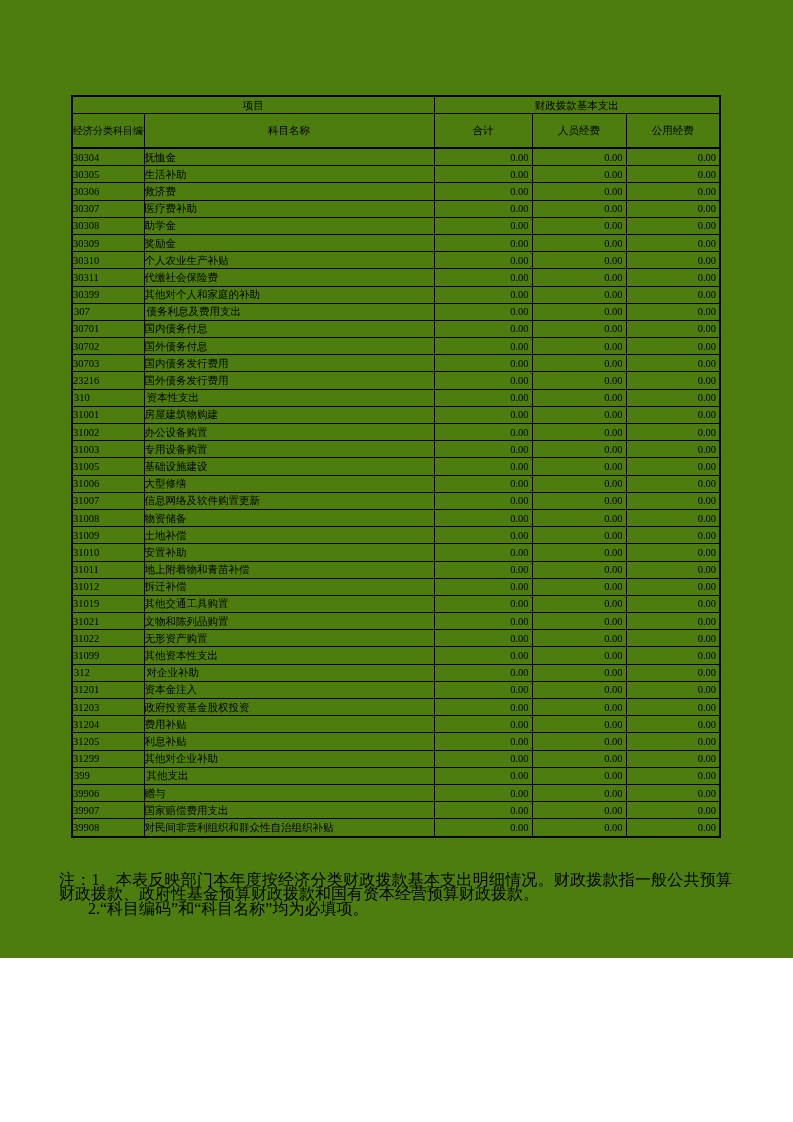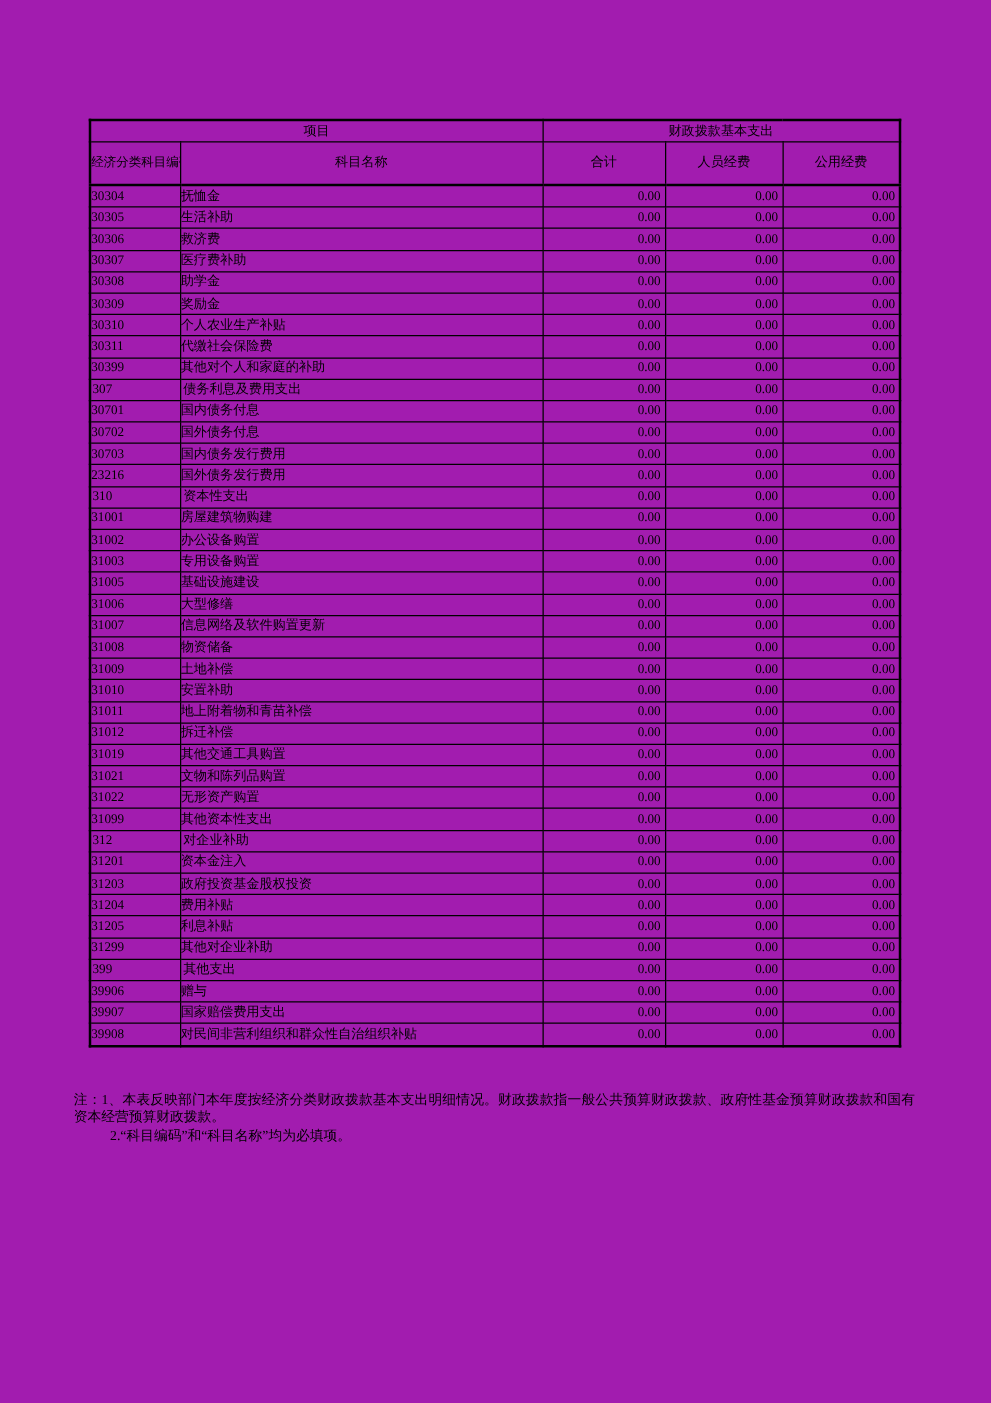--- a/index.html
+++ b/index.html
@@ -10,22 +10,22 @@
   body {
     width: 793px;
     height: 1122px;
     position: relative;
     font-family: "Liberation Serif", serif;
     color: #000000;
   }
   .page {
     position: absolute;
     left: 0; top: 0;
-    width: 793px; height: 1122px;
-    background: #a21caf;
+    width: 793px; height: 958px;
+    background: #4d7c0f;
   }
   table.budget {
     position: absolute;
     left: 71px;
     top: 95px;
     width: 650px;
     border-collapse: collapse;
     table-layout: fixed;
     font-size: 10.5px;
     border: 2px solid #000;
@@ -51,21 +51,21 @@
   tbody td.code { text-align: left; }
   tbody tr.parent td.code { text-align: left; padding-left: 1px; }
   tbody td.name { text-align: left; padding-left: 0; }
   tbody tr.parent td.name { padding-left: 2px; }
   tbody td.val { text-align: right; padding-right: 3px; }
   .notes {
     position: absolute;
     left: 59px;
     top: 873px;
     width: 673px;
-    font-size: 11px;
+    font-size: 16px;
     line-height: 14px;
     text-align: justify;
   }
   .notes .note-line { margin: 0; }
   .notes .indent { padding-left: 29px; margin-top: 1px; }
 </style>
 </head>
 <body>
 
 <div class="page">

